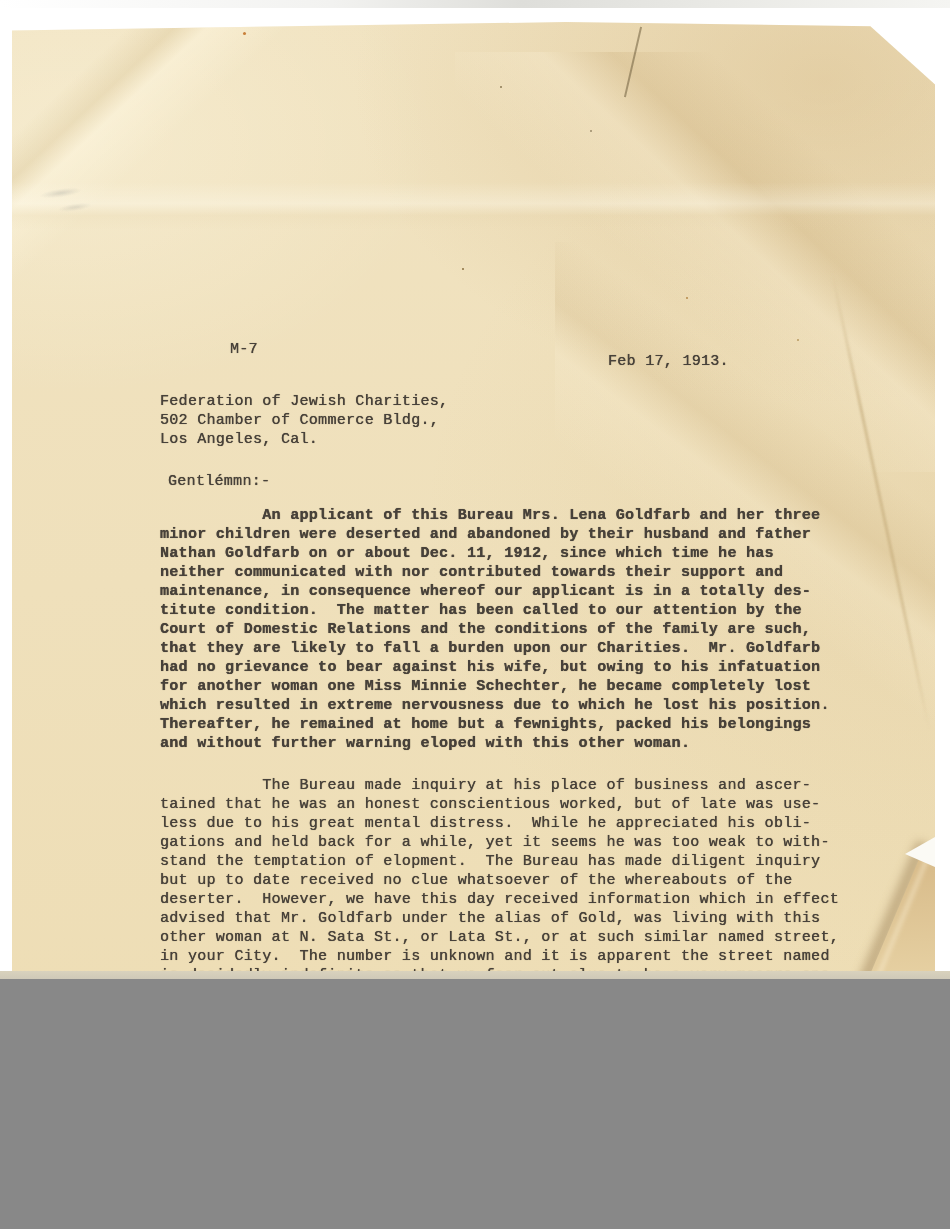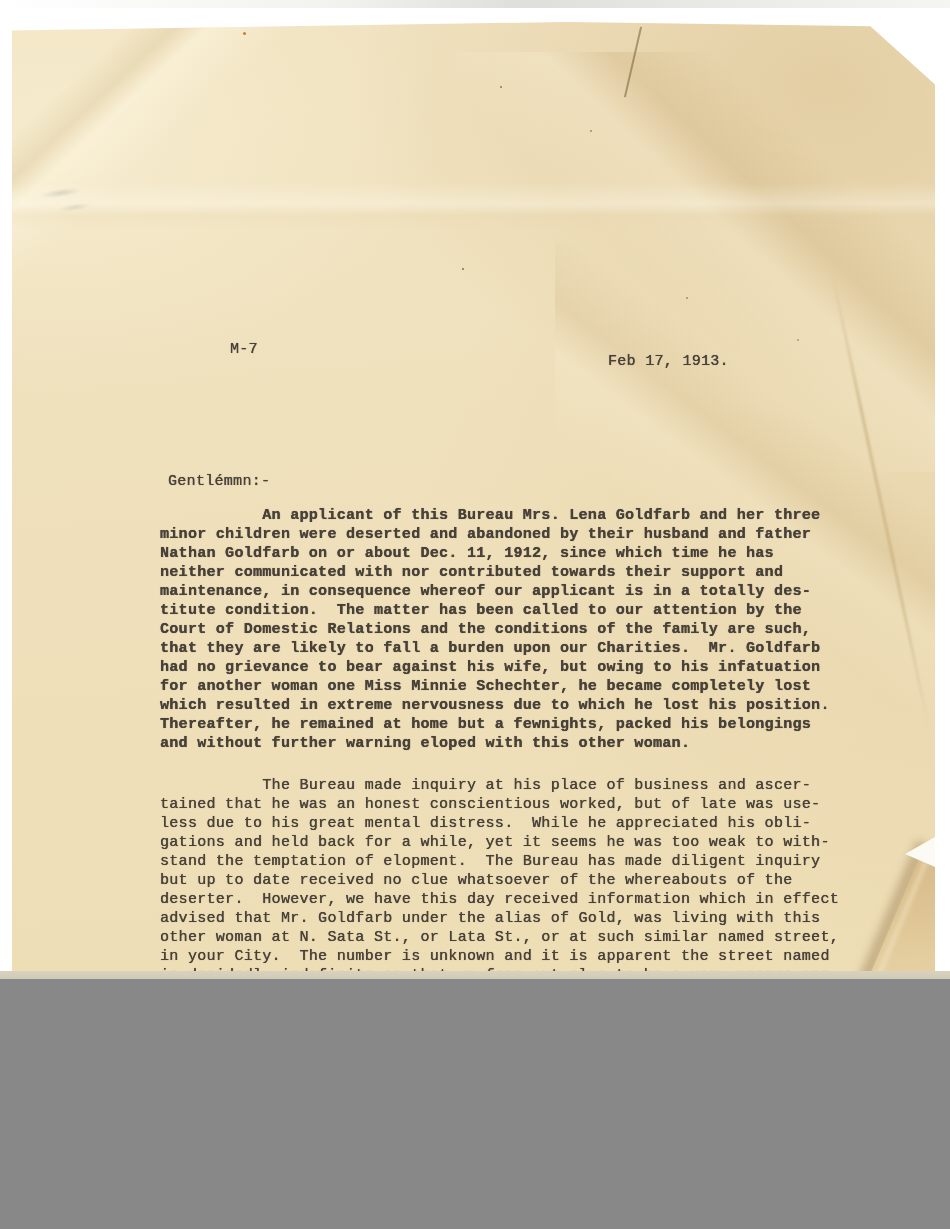--- a/index.html
+++ b/index.html
@@ -120,20 +120,23 @@
       </defs>
       <line x1="188" y1="21" x2="28" y2="398" stroke="#9a7e53" stroke-width="13" opacity="0.5" filter="url(#soft5)"></line>
       <polygon points="190,23 200,33 200,400 30,400" fill="url(#flapGrad)"></polygon>
       <line x1="194" y1="32" x2="42" y2="398" stroke="#fdf3d8" stroke-width="4" opacity="0.45" filter="url(#soft2)"></line>
       <line x1="120" y1="305" x2="0" y2="392" stroke="#a9906a" stroke-width="6" opacity="0.35" filter="url(#soft5)"></line>
       <polygon points="170,32 200,15 200,45" fill="#fbfaf5"></polygon>
     </svg>
 
     <div class="typewriter ref">M-7</div>
     <div class="typewriter date">Feb 17, 1913.</div>
+    <div class="typewriter address">Federation of Jewish Charities,
+502 Chamber of Commerce Bldg.,
+Los Angeles, Cal.</div>
     <div class="typewriter salutation">Gentlémmn:-</div>
     <div class="typewriter para-1">           An applicant of this Bureau Mrs. Lena Goldfarb and her three
 minor children were deserted and abandoned by their husband and father
 Nathan Goldfarb on or about Dec. 11, 1912, since which time he has
 neither communicated with nor contributed towards their support and
 maintenance, in consequence whereof our applicant is in a totally des-
 titute condition.  The matter has been called to our attention by the
 Court of Domestic Relations and the conditions of the family are such,
 that they are likely to fall a burden upon our Charities.  Mr. Goldfarb
 had no grievance to bear against his wife, but owing to his infatuation

